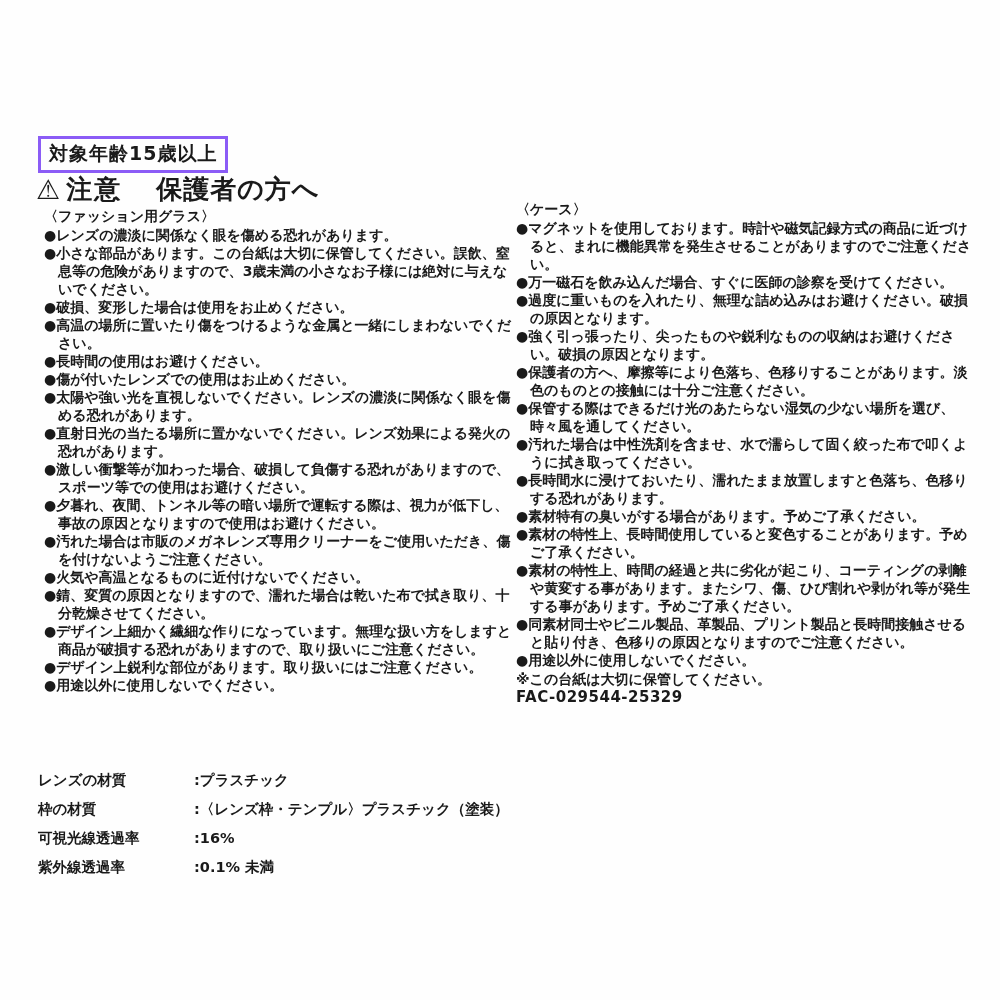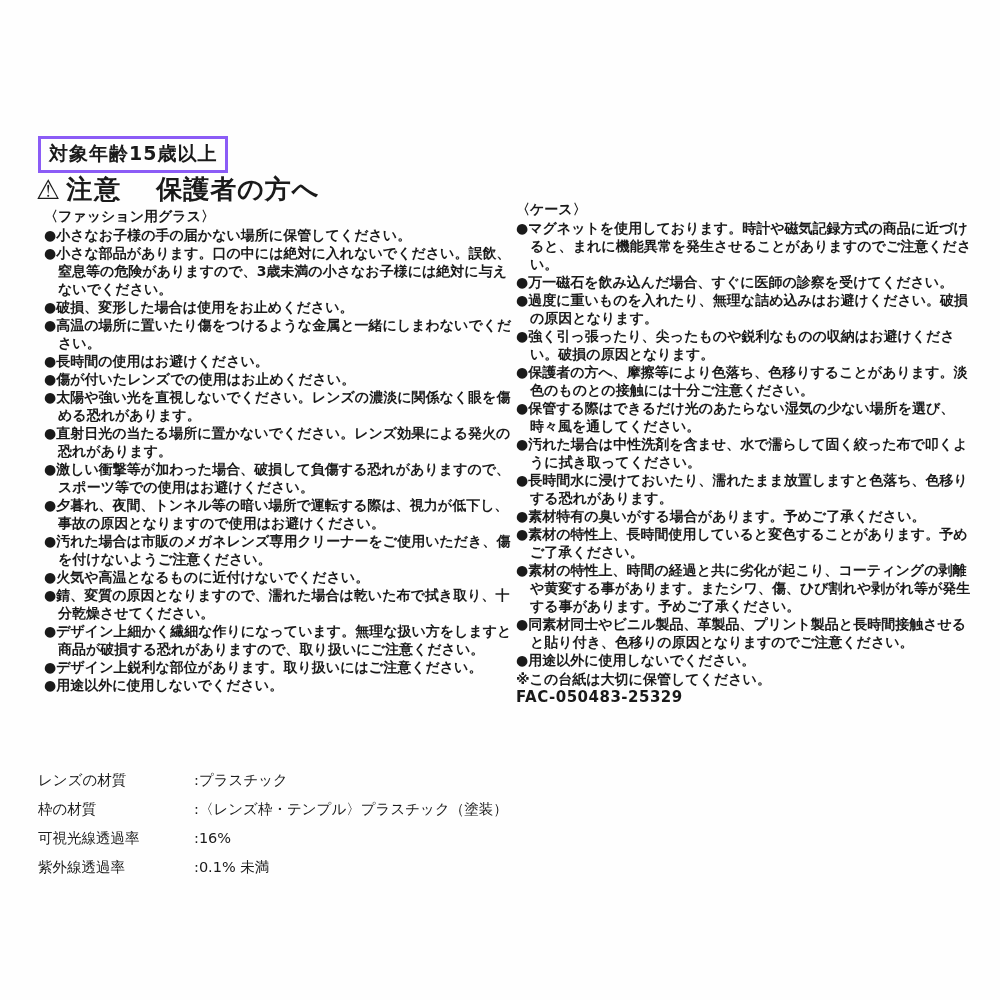--- a/index.html
+++ b/index.html
@@ -35,21 +35,21 @@
 
   .sec-title { margin-bottom: 1px; }
   .item {
     padding-left: 14px;
     text-indent: -14px;
     letter-spacing: 0;
   }
   .note { margin-top: 1px; }
   .code { font-size: 15px; letter-spacing: 0.5px; }
 
-  .specs { position: absolute; left: 38px; top: 772px; font-size: 14.5px; font-weight: 400; }
+  .specs { position: absolute; left: 38px; top: 772px; font-size: 14.5px; font-weight: 700; }
   .spec-row { display: flex; margin-bottom: 13px; line-height: 16px; }
   .spec-label { width: 110px; flex: 0 0 110px; }
   .spec-value { white-space: pre; margin-left: 46px; }
 </style>
 </head>
 <body>
 
 <div class="page">
 
   <div class="age-box">
@@ -59,22 +59,22 @@
   <div class="heading">
     <span class="warn-icon">⚠</span>
     <span class="warn-title">注意</span>
     <span class="warn-subtitle">保護者の方へ</span>
   </div>
 
   <div class="col col-left">
     <div class="sec-title">〈ファッション用グラス〉</div>
     <div class="list">
 
-    <div class="item">●小さなお子様の手の届かない場所に保管してください。</div>
-        <div class="item">●小さな部品があります。口の中には絶対に入れないでください。誤飲、窒息等の危険がありますので、3歳未満の小さなお子様には絶対に与えないでください。</div>
+    <div class="item">●レンズの濃淡に関係なく眼を傷める恐れがあります。</div>
+        <div class="item">●小さな部品があります。この台紙は大切に保管してください。誤飲、窒息等の危険がありますので、3歳未満の小さなお子様には絶対に与えないでください。</div>
         <div class="item">●破損、変形した場合は使用をお止めください。</div>
         <div class="item">●高温の場所に置いたり傷をつけるような金属と一緒にしまわないでください。</div>
         <div class="item">●長時間の使用はお避けください。</div>
         <div class="item">●傷が付いたレンズでの使用はお止めください。</div>
         <div class="item">●太陽や強い光を直視しないでください。レンズの濃淡に関係なく眼を傷める恐れがあります。</div>
         <div class="item">●直射日光の当たる場所に置かないでください。レンズ効果による発火の恐れがあります。</div>
         <div class="item">●激しい衝撃等が加わった場合、破損して負傷する恐れがありますので、スポーツ等での使用はお避けください。</div>
         <div class="item">●夕暮れ、夜間、トンネル等の暗い場所で運転する際は、視力が低下し、事故の原因となりますので使用はお避けください。</div>
         <div class="item">●汚れた場合は市販のメガネレンズ専用クリーナーをご使用いただき、傷を付けないようご注意ください。</div>
         <div class="item">●火気や高温となるものに近付けないでください。</div>
@@ -97,21 +97,21 @@
         <div class="item">●保管する際はできるだけ光のあたらない湿気の少ない場所を選び、時々風を通してください。</div>
         <div class="item">●汚れた場合は中性洗剤を含ませ、水で濡らして固く絞った布で叩くように拭き取ってください。</div>
         <div class="item">●長時間水に浸けておいたり、濡れたまま放置しますと色落ち、色移りする恐れがあります。</div>
         <div class="item">●素材特有の臭いがする場合があります。予めご了承ください。</div>
         <div class="item">●素材の特性上、長時間使用していると変色することがあります。予めご了承ください。</div>
         <div class="item">●素材の特性上、時間の経過と共に劣化が起こり、コーティングの剥離や黄変する事があります。またシワ、傷、ひび割れや剥がれ等が発生する事があります。予めご了承ください。</div>
         <div class="item">●同素材同士やビニル製品、革製品、プリント製品と長時間接触させると貼り付き、色移りの原因となりますのでご注意ください。</div>
         <div class="item">●用途以外に使用しないでください。</div>
       </div>
     <div class="note">※この台紙は大切に保管してください。</div>
-    <div class="code">FAC-050483-25329</div>
+    <div class="code">FAC-029544-25329</div>
   </div>
 
   <div class="specs">
 
   <div class="spec-row">
       <span class="spec-label">レンズの材質</span>
       <span class="spec-value">:プラスチック</span>
     </div>
       <div class="spec-row">
       <span class="spec-label">枠の材質</span>

